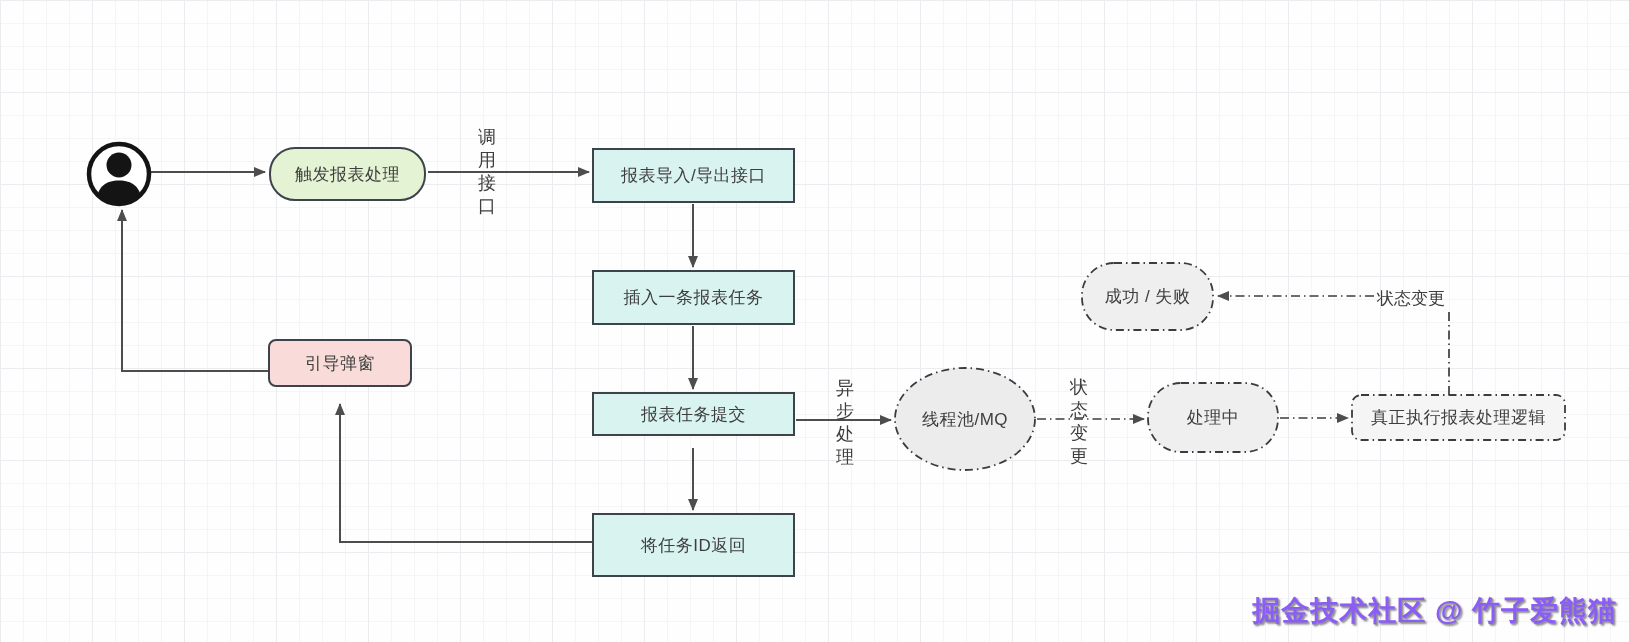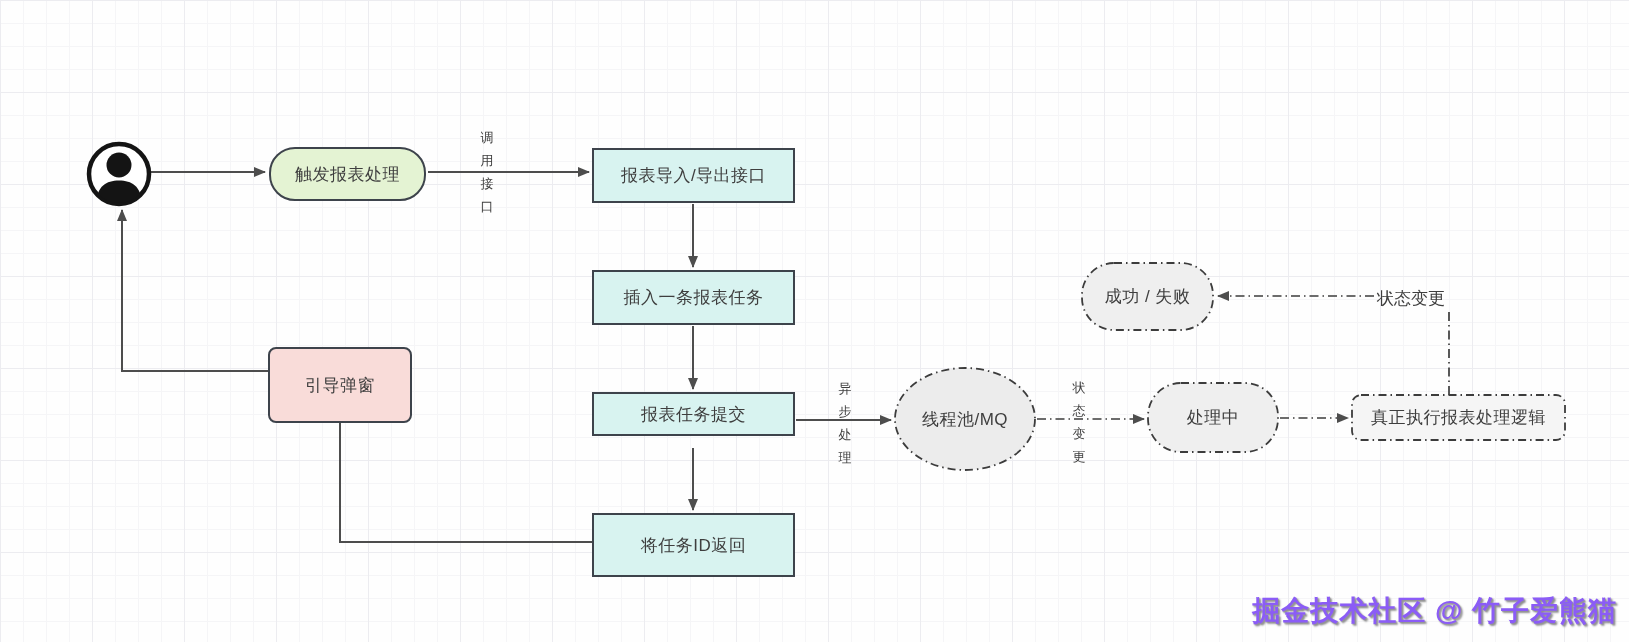--- a/index.html
+++ b/index.html
@@ -19,21 +19,21 @@
     position:absolute;z-index:2;display:flex;align-items:center;justify-content:center;
     font-size:17px;color:#3e3e3e;box-sizing:border-box;text-align:center;
     letter-spacing:0.5px;
   }
   .solid{border:2px solid var(--node-border);}
   .green{background:var(--green-fill);border-radius:26px;}
   .cyan{background:var(--cyan-fill);}
   .pink{background:var(--pink-fill);border-radius:8px;}
   .ghost-label{background:transparent;border:none;z-index:3;}
   .vlabel{
-    position:absolute;z-index:3;width:20px;font-size:13px;line-height:23px;
+    position:absolute;z-index:3;width:20px;font-size:18px;line-height:23px;
     color:#3e3e3e;text-align:center;word-break:break-all;
   }
   .hlabel{
     position:absolute;z-index:3;font-size:17px;color:#3e3e3e;white-space:nowrap;
   }
   .actor{position:absolute;z-index:2;}
   .watermark{
     position:absolute;z-index:4;right:12px;bottom:12px;
     font-size:28px;font-weight:bold;letter-spacing:1px;
     color:#8b5cf6;text-shadow:2px 2px 2px #8f8f8f, 1px 1px 1px #a8a8a8;
@@ -102,21 +102,21 @@
 </div>
 
 <div class="node solid cyan" style="left:592px;top:392px;width:203px;height:44px;">
   <span>报表任务提交</span>
 </div>
 
 <div class="node solid cyan" style="left:592px;top:513px;width:203px;height:64px;">
   <span>将任务ID返回</span>
 </div>
 
-<div class="node solid pink" style="left:268px;top:347px;width:144px;height:76px;">
+<div class="node solid pink" style="left:268px;top:339px;width:144px;height:48px;">
   <span>引导弹窗</span>
 </div>
 
 <div class="node ghost-label" style="left:895px;top:368px;width:140px;height:102px;">
   <span>线程池/MQ</span>
 </div>
 
 <div class="node ghost-label" style="left:1148px;top:383px;width:130px;height:69px;">
   <span>处理中</span>
 </div>

